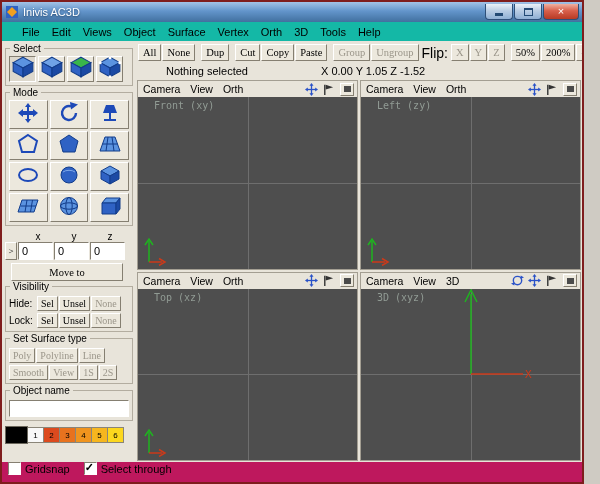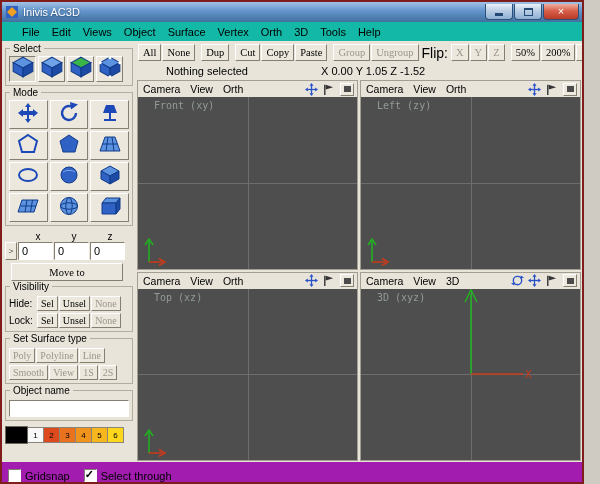--- a/index.html
+++ b/index.html
@@ -85,21 +85,21 @@
           border-color:#fff #857f71 #857f71 #fff;display:flex;align-items:center;justify-content:center;padding:0;}
   .vp-btn-inner{width:7px;height:6px;background:#4b4b4b;}
   .vp-canvas{flex:1;position:relative;background:#4e4e4e;overflow:hidden;min-height:0;}
   .vp-label{position:absolute;top:3px;left:16px;font:10px "DejaVu Sans Mono",monospace;color:#919b94;}
   .ch{position:absolute;left:0;right:0;top:50%;height:1px;background:#6e6e6e;}
   .cv{position:absolute;top:0;bottom:0;left:50%;width:1px;background:#6e6e6e;}
   .gizmo{position:absolute;left:4px;bottom:3px;}
   .axes3d{position:absolute;left:calc(50% - 8px);top:calc(50% - 92px);}
 
   
-  .bottombar{height:20px;flex:0 0 auto;display:flex;align-items:flex-end;padding:0 6px;font-size:11px;background:#a21caf;}
+  .bottombar{height:20px;flex:0 0 auto;display:flex;align-items:flex-start;padding:0 6px;font-size:11px;background:#be185d;}
   .cb-wrap{display:flex;align-items:center;margin-right:14px;}
   .cb{width:11px;height:11px;background:#fff;border:1px solid;border-color:#857f71 #fff #fff #857f71;
       margin-right:4px;position:relative;display:inline-block;}
   .cb.checked::after{content:"\2713";position:absolute;left:0;top:-2px;font-size:11px;font-weight:bold;color:#000;}
 </style>
 </head>
 <body>
 
 <div class="window">
 

